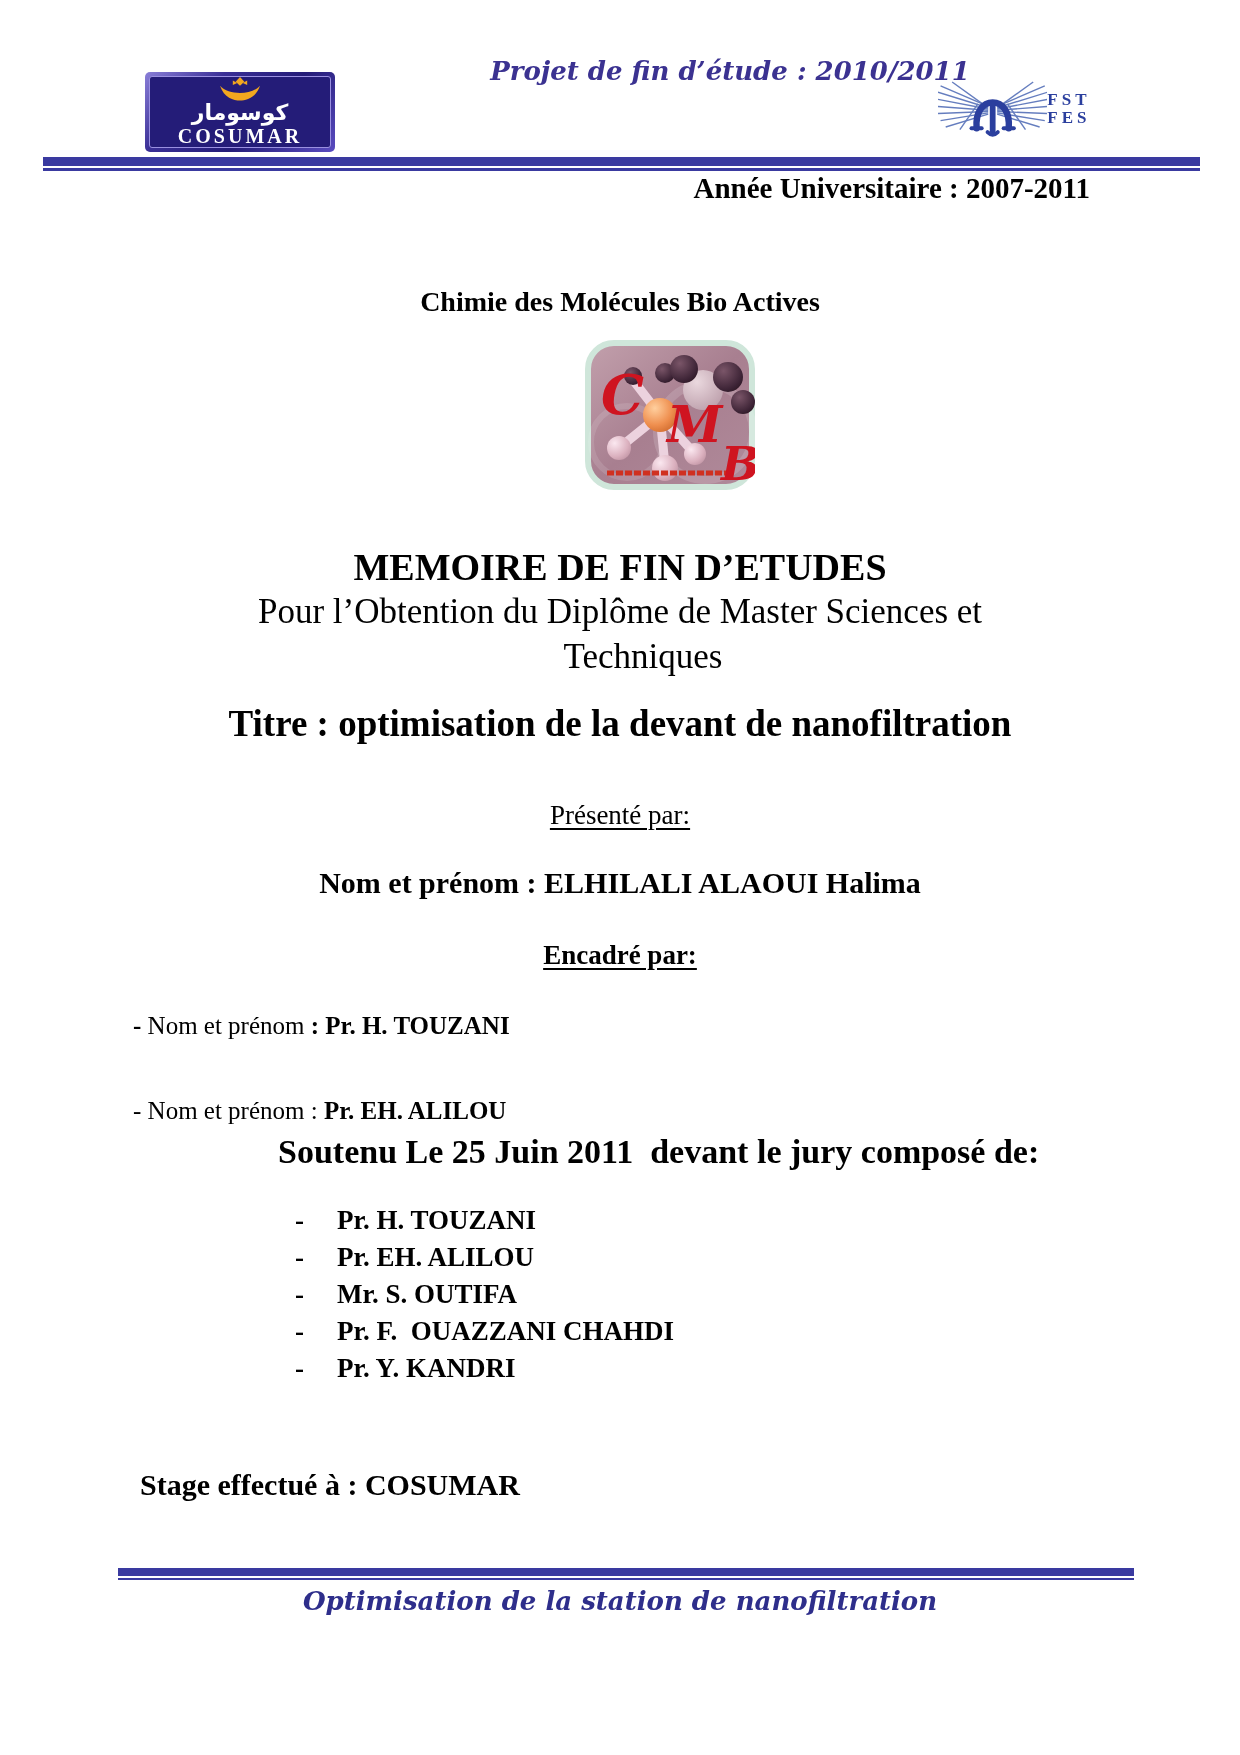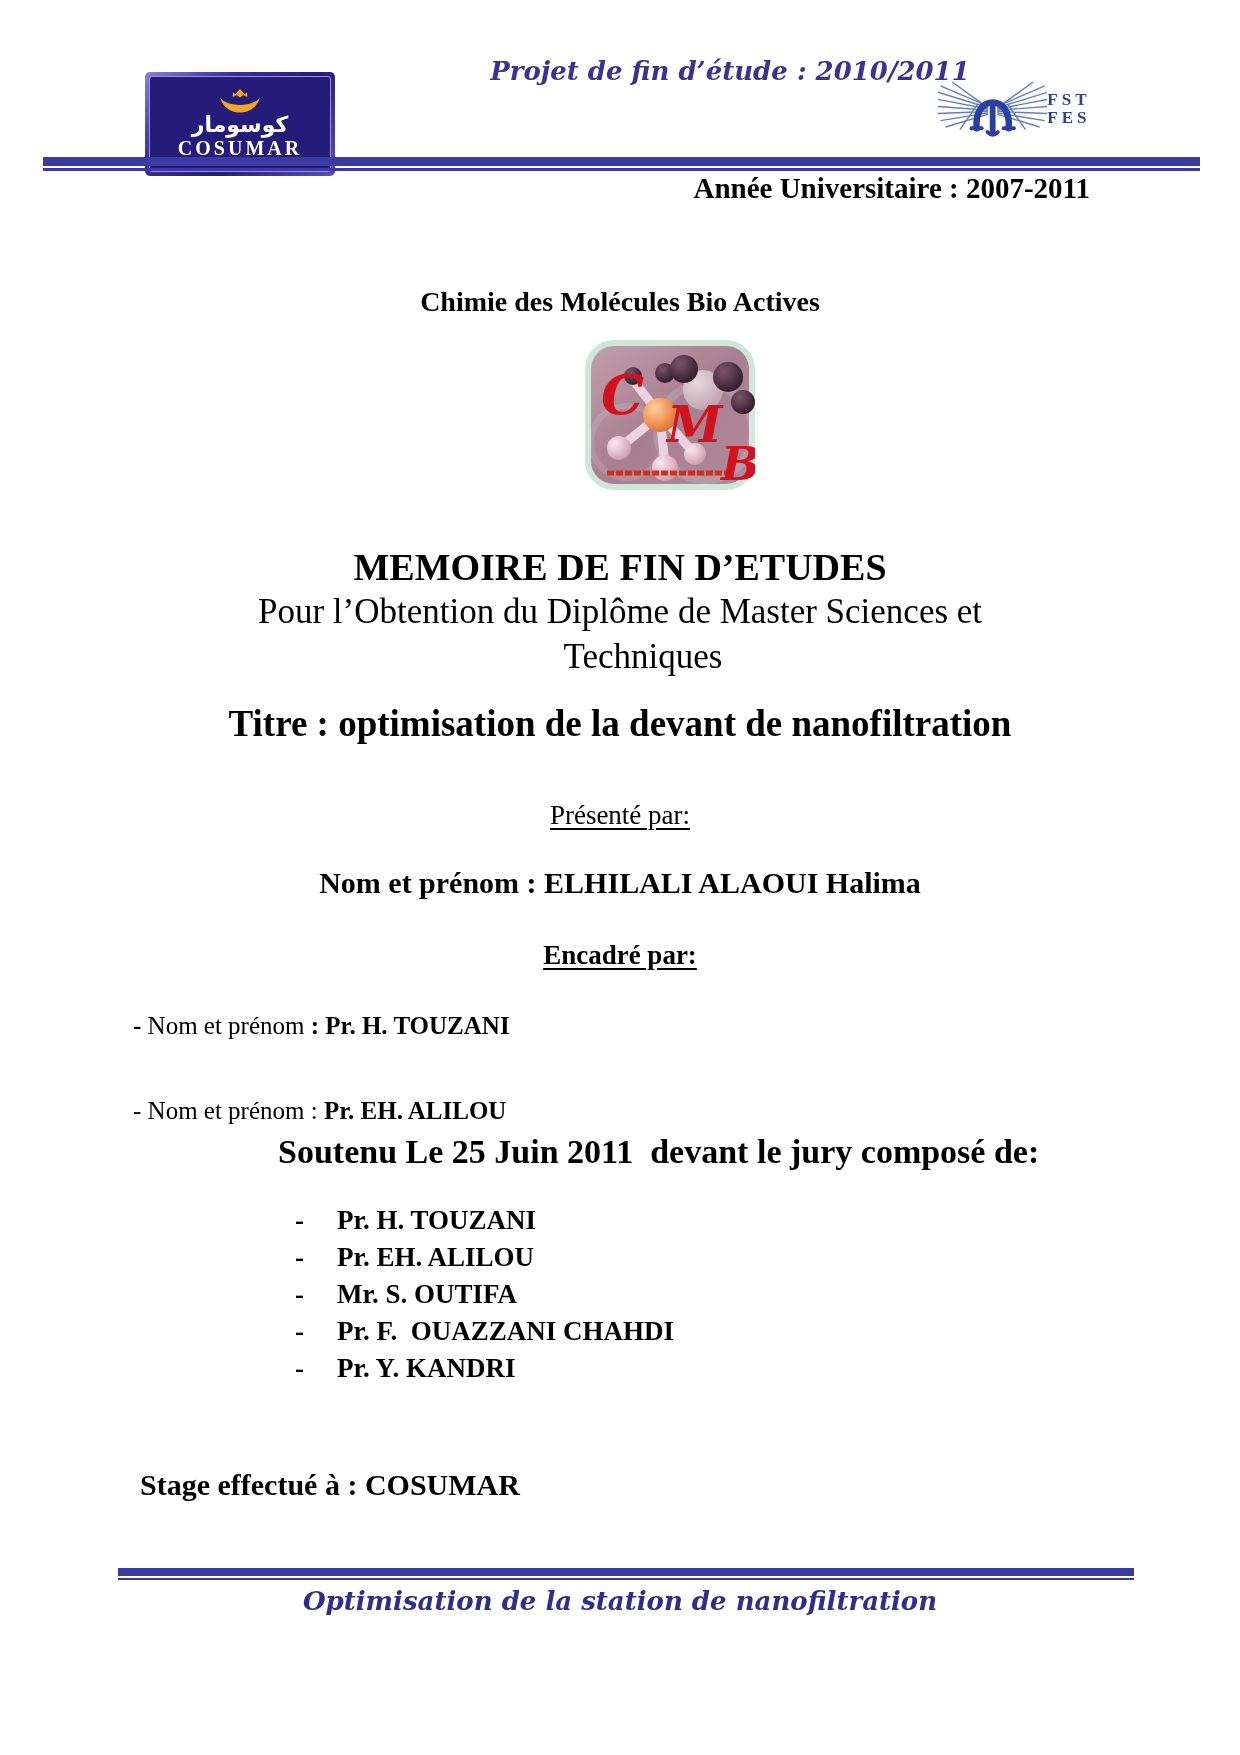--- a/index.html
+++ b/index.html
@@ -6,21 +6,21 @@
   .page{
     position:relative;width:1240px;height:1755px;background:#ffffff;
     font-family:"Liberation Serif",serif;color:#000;overflow:hidden;
   }
   .abs{position:absolute;}
   .centered{left:0;width:1240px;text-align:center;}
   .b{font-weight:bold;}
 
   
   .cosumar-logo{
-    left:145px;top:72px;width:190px;height:104px;box-sizing:border-box;
+    left:145px;top:72px;width:190px;height:80px;box-sizing:border-box;
     background:linear-gradient(135deg,#8a7fd8 0%,#3a2f96 30%,#241c78 60%,#5a4cc0 100%);
     border-radius:5px;padding:4px;
   }
   .cosumar-inner{
     width:100%;height:100%;box-sizing:border-box;background:#241c78;
     border:1px solid #9a90e0;border-radius:3px;
     display:flex;flex-direction:column;align-items:center;justify-content:center;
   }
   .cosumar-arabic{color:#fff;font-family:"DejaVu Sans",sans-serif;font-size:22px;line-height:24px;font-weight:bold;}
   .cosumar-word{color:#fff;font-family:"Liberation Serif",serif;font-weight:bold;font-size:20px;line-height:22px;letter-spacing:3px;}

